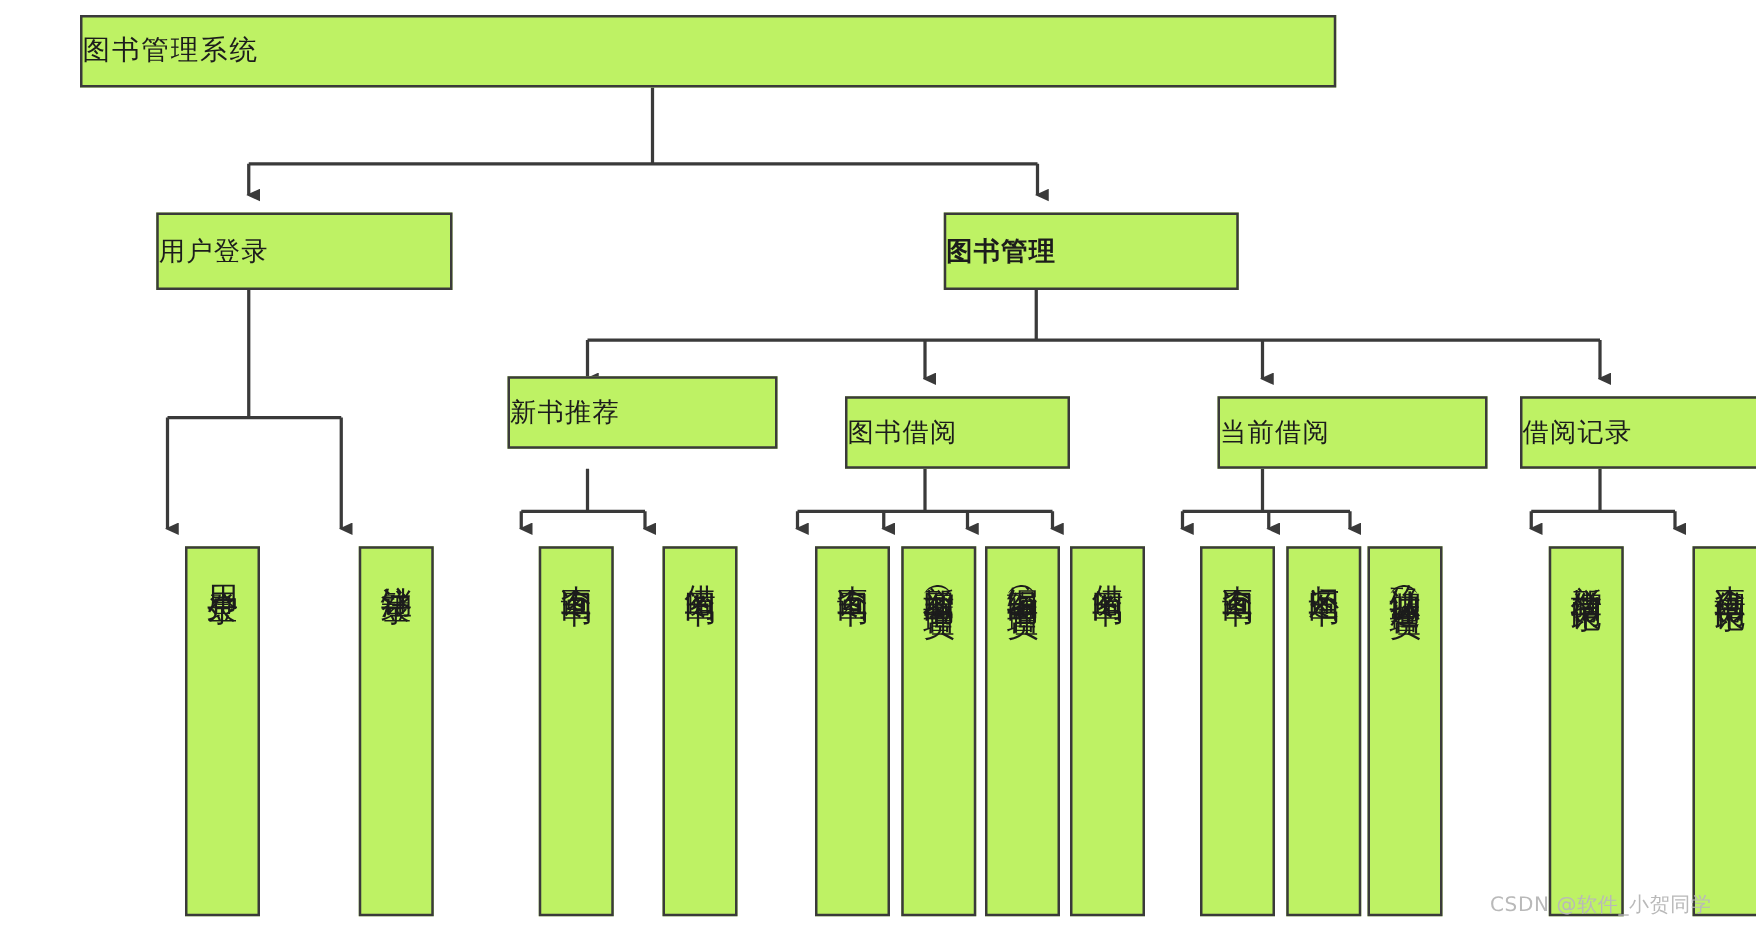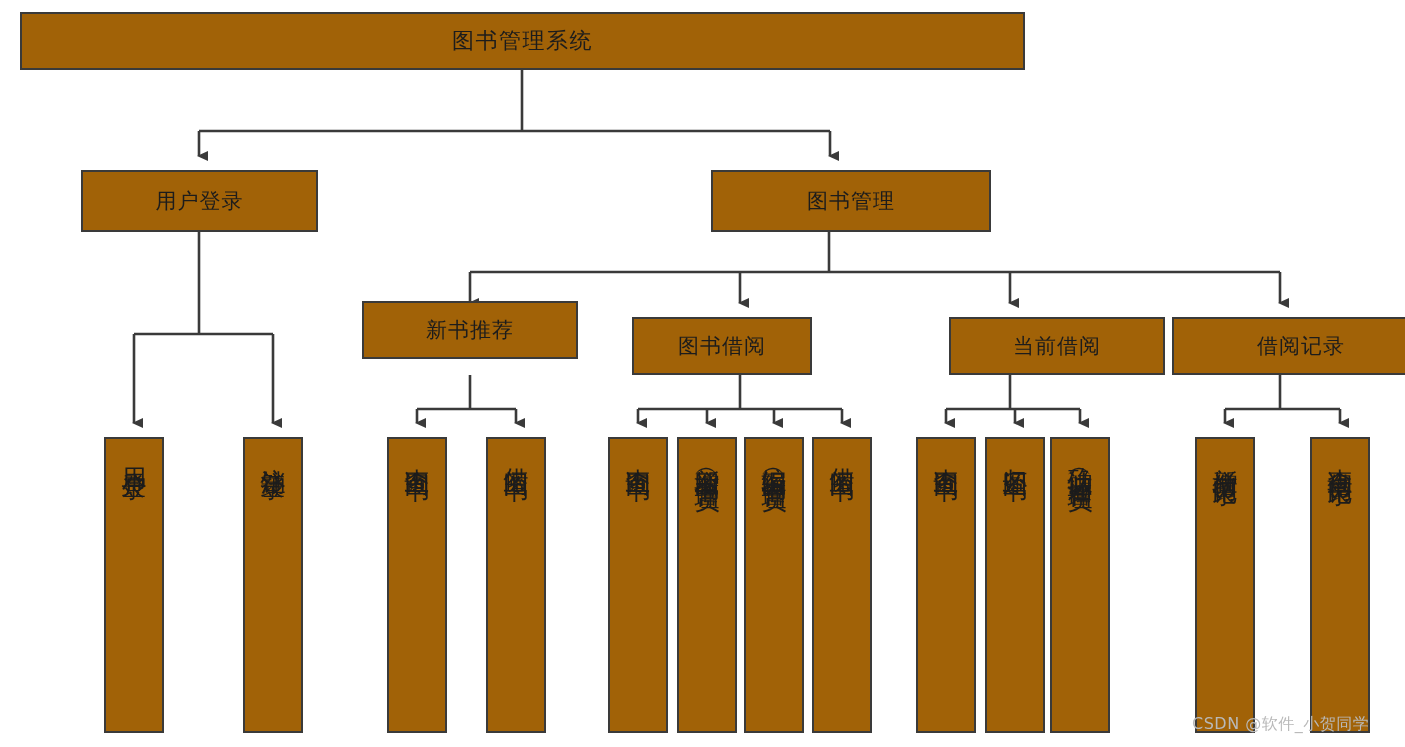--- a/index.html
+++ b/index.html
@@ -8,25 +8,26 @@
     background:#ffffff;
     font-family:"DejaVu Sans","Liberation Sans",sans-serif;
     position:relative;overflow:hidden;
   }
   #canvas{position:absolute;left:0;top:0;width:1405px;height:747px;}
   svg.links{position:absolute;left:0;top:0;width:1405px;height:747px;pointer-events:none;}
 
   .node{
     position:absolute;
     box-sizing:border-box;
-    background:#a16207;
+    background:#bef264;
     border:2.5px solid #3a3a3a;
-    display:flex;align-items:center;justify-content:center;
+    display:flex;align-items:center;justify-content:flex-start;
     color:#1c1c1c;
     z-index:2;
+    margin-left:44px;
   }
   .node .lbl{
     display:block;
     text-align:center;
     line-height:1.16;
     white-space:pre;
   }
 
   
   .node.h .lbl{font-size:21px;letter-spacing:1px;}
@@ -109,31 +110,31 @@
     </g>
   </svg>
 
   <div class="node h root" style="left:20px;top:12px;width:1005px;height:58px;">
     <span class="lbl">图书管理系统</span>
   </div>
 
   <div class="node h" style="left:81px;top:170px;width:237px;height:62px;">
     <span class="lbl">用户登录</span>
   </div>
-  <div class="node h" style="left:711px;top:170px;width:280px;height:62px;">
+  <div class="node h" style="left:711px;top:170px;width:236px;height:62px;font-weight:bold;">
     <span class="lbl">图书管理</span>
   </div>
 
   <div class="node h" style="left:362px;top:301px;width:216px;height:58px;">
     <span class="lbl">新书推荐</span>
   </div>
   <div class="node h" style="left:632px;top:317px;width:180px;height:58px;">
     <span class="lbl">图书借阅</span>
   </div>
-  <div class="node h" style="left:949px;top:317px;width:216px;height:58px;">
+  <div class="node h" style="left:930px;top:317px;width:216px;height:58px;">
     <span class="lbl">当前借阅</span>
   </div>
   <div class="node h" style="left:1172px;top:317px;width:258px;height:58px;">
     <span class="lbl">借阅记录</span>
   </div>
 
   <div class="node v" style="left:104px;top:437px;width:60px;height:296px;">
     <span class="lbl">用户登录</span>
   </div>
   <div class="node v" style="left:243px;top:437px;width:60px;height:296px;">

